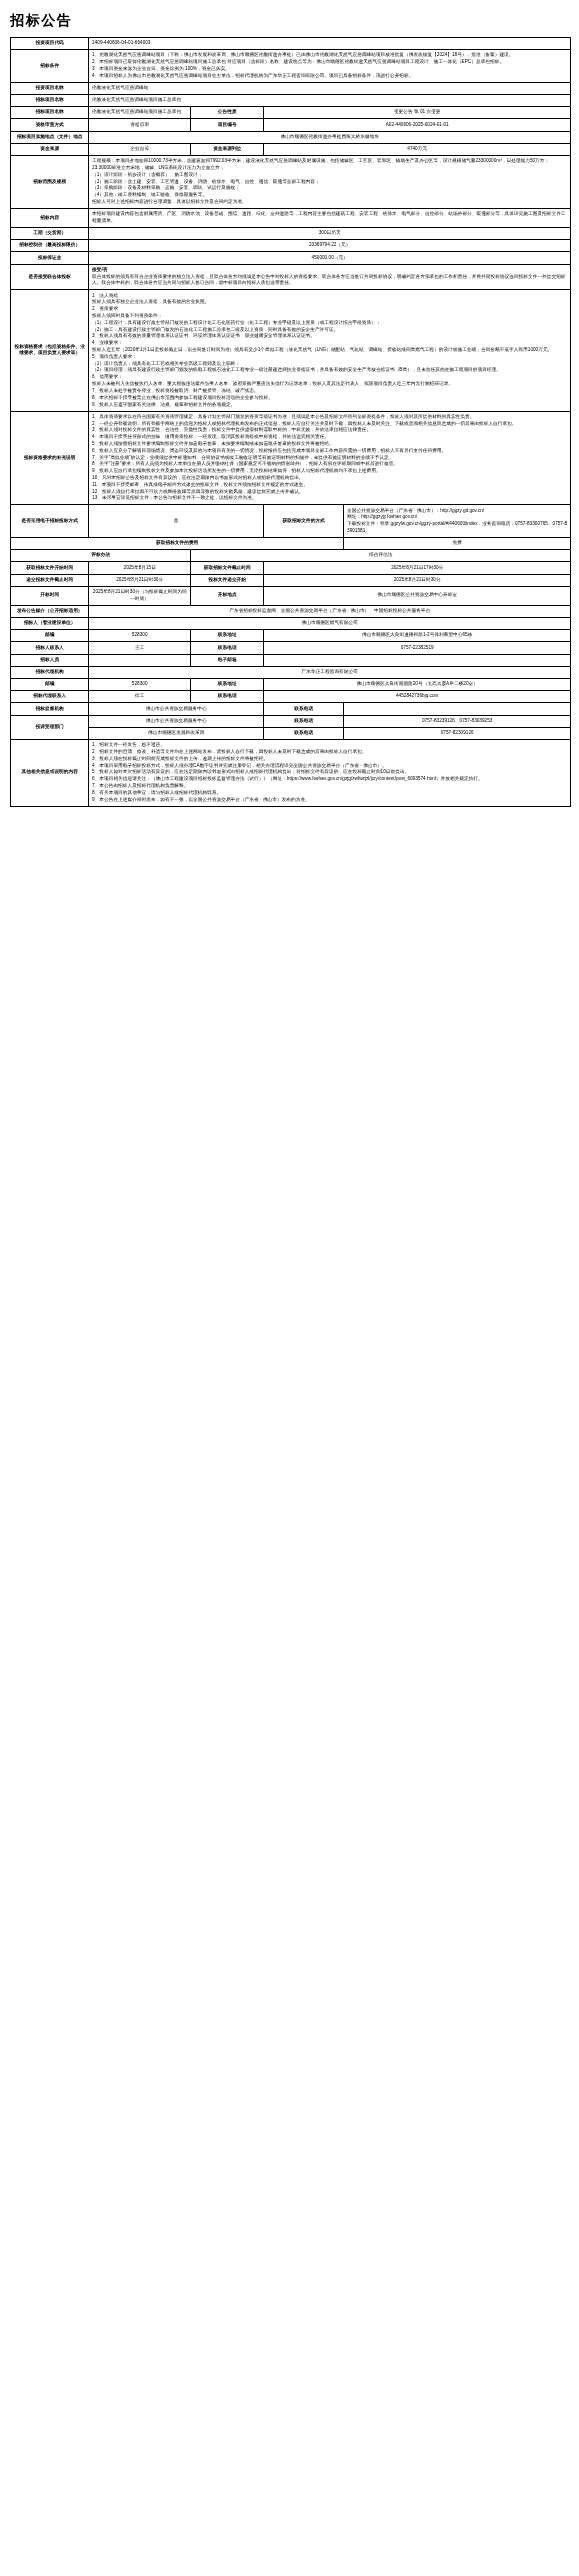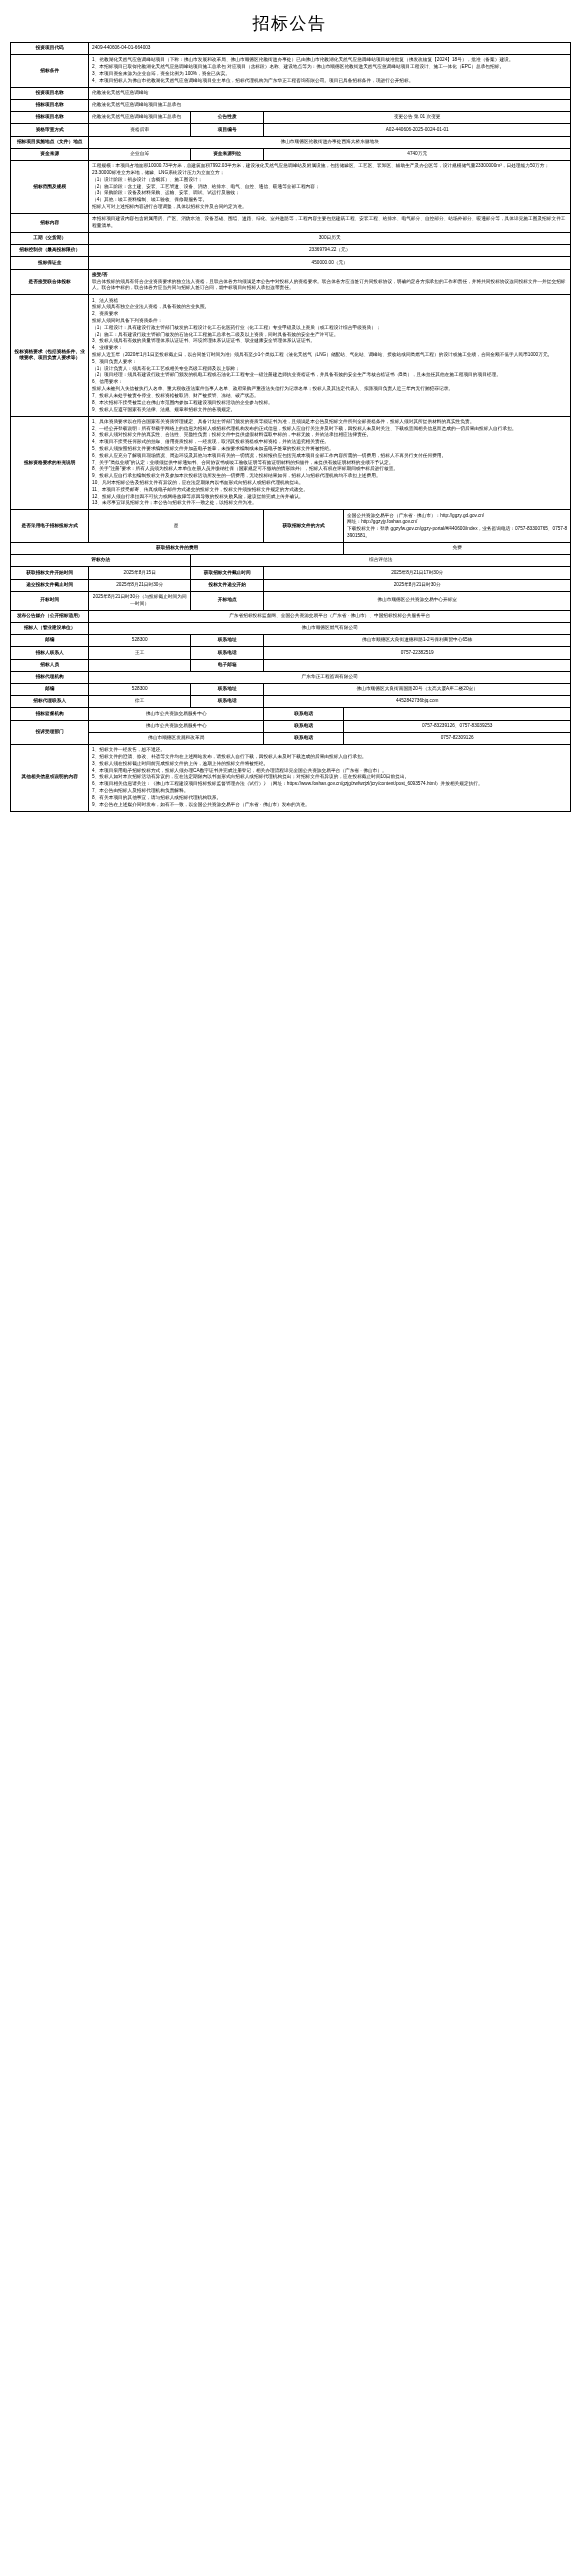--- a/index.html
+++ b/index.html
@@ -9,23 +9,22 @@
     font-family: "Liberation Sans", "DejaVu Sans", sans-serif;
   }
   body {
     width: 579px;
   }
   .page {
     width: 579px;
     padding: 7.3px 10.2px 13px 10.2px;
   }
   .doc-title {
-    text-align: center;
-    font-size: 17px;
-    font-weight: normal;
+    font-size: 14px;
+    font-weight: bold;
     letter-spacing: 1.5px;
     margin: 4.4px 0 7.3px 0;
     color: #000;
   }
   table.main {
     width: 559px;
     border-collapse: collapse;
     table-layout: fixed;
   }
   table.main td {

